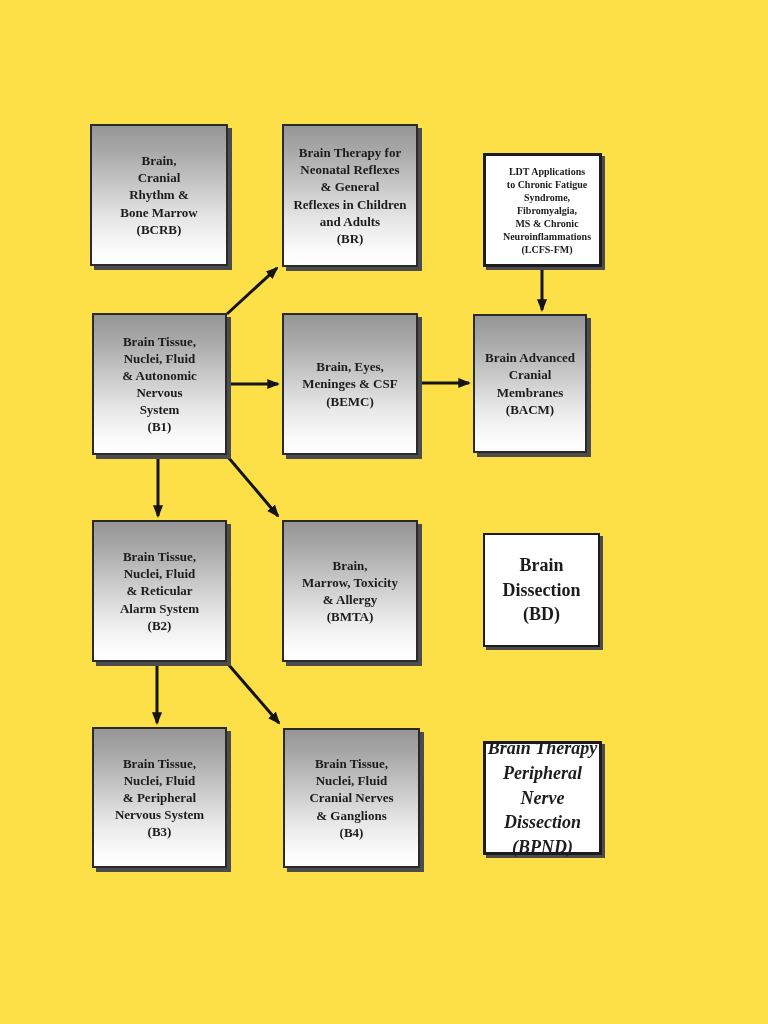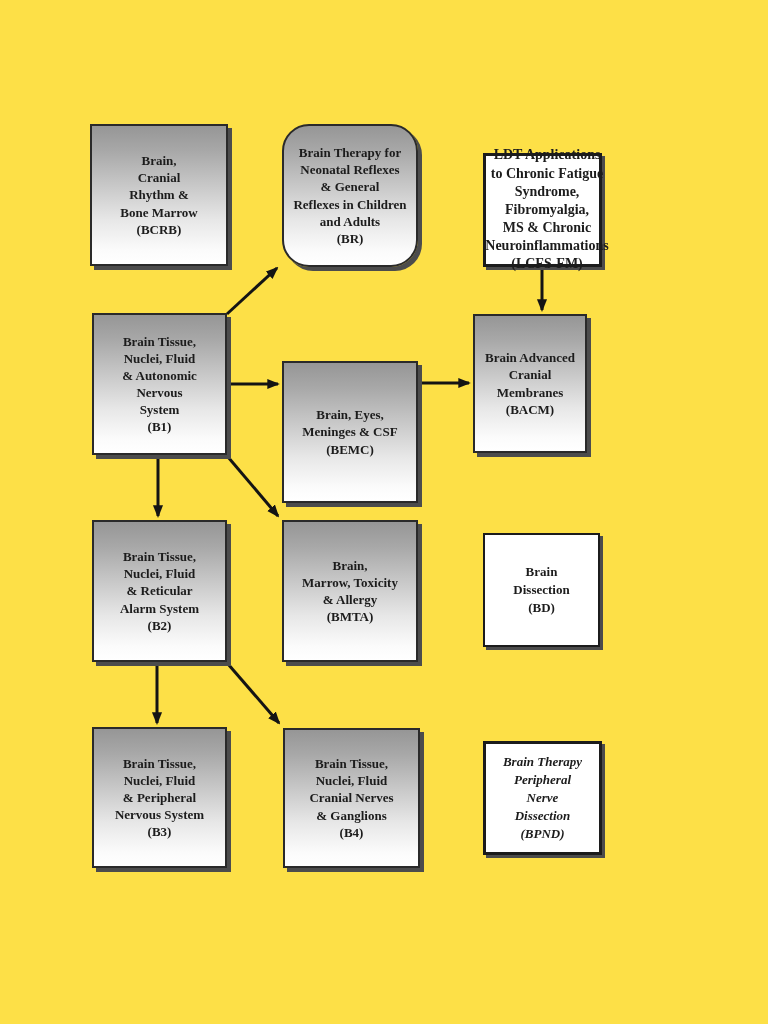--- a/index.html
+++ b/index.html
@@ -28,32 +28,32 @@
       #e7e7e7 68%, #fbfbfb 90%, #ffffff 100%);
     border: 2px solid #2a2a2a;
     box-shadow: 4px 4px 0 #4c4c4c;
     font-size: 13px;
     line-height: 1.32;
   }
   .plain {
     background: #ffffff;
     border: 3px solid #1c1c1c;
     box-shadow: 3px 3px 0 #4c4c4c;
-    font-size: 13px;
+    font-size: 18px;
     line-height: 1.38;
   }
   .plain.thin { border-width: 2px; }
-  .small-text { font-size: 14px; line-height: 1.3; padding-left: 9px; }
+  .small-text { font-size: 10px; line-height: 1.3; padding-left: 9px; }
 
   
   .n-bcrb { left: 90px;  top: 124px; width: 138px; height: 142px; }
-  .n-br   { left: 282px; top: 124px; width: 136px; height: 143px; border-radius: 27px; }
+  .n-br   { left: 282px; top: 124px; width: 136px; height: 143px; }
   .n-lcfs { left: 483px; top: 153px; width: 119px; height: 114px; }
   .n-b1   { left: 92px;  top: 313px; width: 135px; height: 142px; }
-  .n-bemc { left: 282px; top: 313px; width: 136px; height: 142px; margin-top: 48px; }
+  .n-bemc { left: 282px; top: 313px; width: 136px; height: 142px; }
   .n-bacm { left: 473px; top: 314px; width: 114px; height: 139px; }
   .n-b2   { left: 92px;  top: 520px; width: 135px; height: 142px; }
   .n-bmta { left: 282px; top: 520px; width: 136px; height: 142px; }
   .n-bd   { left: 483px; top: 533px; width: 117px; height: 114px; }
   .n-b3   { left: 92px;  top: 727px; width: 135px; height: 141px; }
   .n-b4   { left: 283px; top: 728px; width: 137px; height: 140px; }
   .n-bpnd { left: 483px; top: 741px; width: 119px; height: 114px; font-style: italic; }
 
   .arrows {
     position: absolute;

